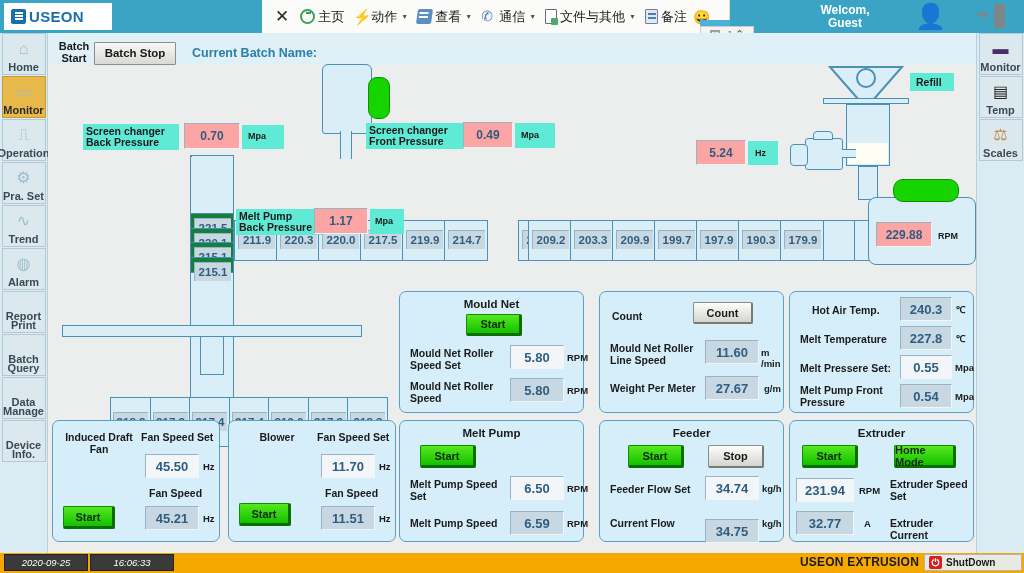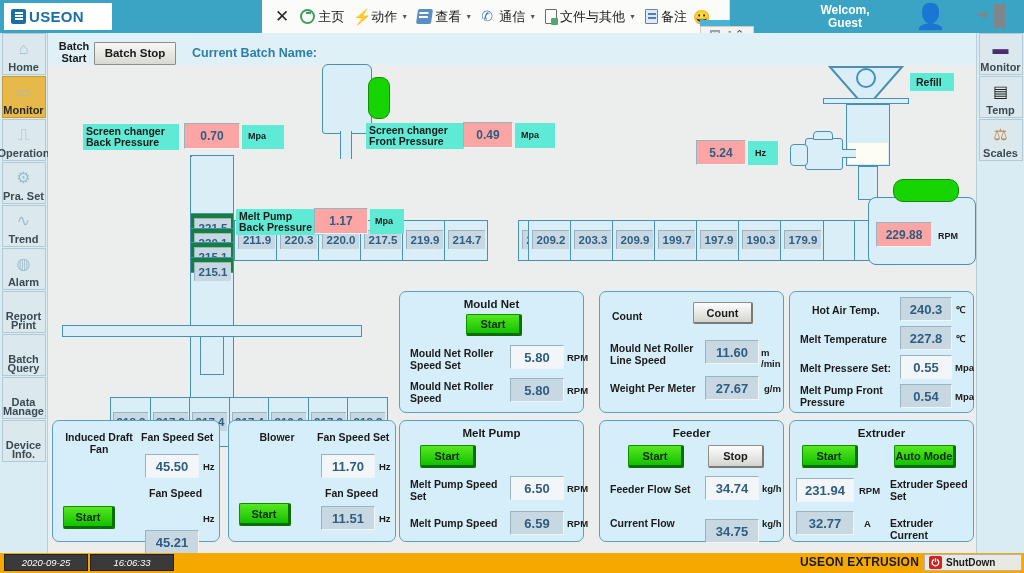--- a/index.html
+++ b/index.html
@@ -578,21 +578,21 @@
     <div class="panel" style="left:4px;top:355px;width:168px;height:122px;">
       <div class="p-lbl" style="left:8px;top:10px;width:76px;text-align:center;">
         <span>Induced Draft</span><br>
         <span>Fan</span>
       </div>
       <div class="p-lbl" style="left:88px;top:10px;">Fan Speed Set</div>
       <div class="p-val set" style="left:92px;top:33px;width:54px;">45.50</div>
       <div class="p-unit" style="left:150px;top:40px;">Hz</div>
 
       <div class="p-lbl" style="left:96px;top:66px;">Fan Speed</div>
-      <div class="p-val" style="left:92px;top:85px;width:54px;margin-top:24px;">45.21</div>
+      <div class="p-val" style="left:92px;top:85px;width:54px;">45.21</div>
       <div class="p-unit" style="left:150px;top:92px;">Hz</div>
 
       <div class="green-btn" style="left:10px;top:85px;width:52px;height:23px;">Start</div>
     </div>
 
     <div class="panel" style="left:180px;top:355px;width:168px;height:122px;">
       <div class="p-lbl" style="left:14px;top:10px;width:68px;text-align:center;">Blower</div>
       <div class="p-lbl" style="left:88px;top:10px;">Fan Speed Set</div>
       <div class="p-val set" style="left:92px;top:33px;width:54px;">11.70</div>
       <div class="p-unit" style="left:150px;top:40px;">Hz</div>
@@ -630,21 +630,21 @@
       <div class="p-unit" style="left:162px;top:62px;">kg/h</div>
 
       <div class="p-lbl" style="left:10px;top:96px;">Current Flow</div>
       <div class="p-val" style="left:105px;top:98px;width:54px;">34.75</div>
       <div class="p-unit" style="left:162px;top:97px;">kg/h</div>
     </div>
 
     <div class="panel" style="left:741px;top:355px;width:185px;height:122px;">
       <div class="panel-title">Extruder</div>
       <div class="green-btn" style="left:12px;top:24px;width:56px;height:23px;">Start</div>
-      <div class="green-btn" style="left:104px;top:24px;width:62px;height:23px;">Auto Mode</div>
+      <div class="green-btn" style="left:104px;top:24px;width:62px;height:23px;">Home Mode</div>
 
       <div class="p-val set" style="left:6px;top:57px;width:58px;">231.94</div>
       <div class="p-unit" style="left:69px;top:64px;">RPM</div>
       <div class="p-lbl" style="left:100px;top:57px;width:82px;">
         <span>Extruder Speed</span><br>
         <span>Set</span>
       </div>
 
       <div class="p-val" style="left:6px;top:90px;width:58px;">32.77</div>
       <div class="p-unit" style="left:74px;top:97px;">A</div>

